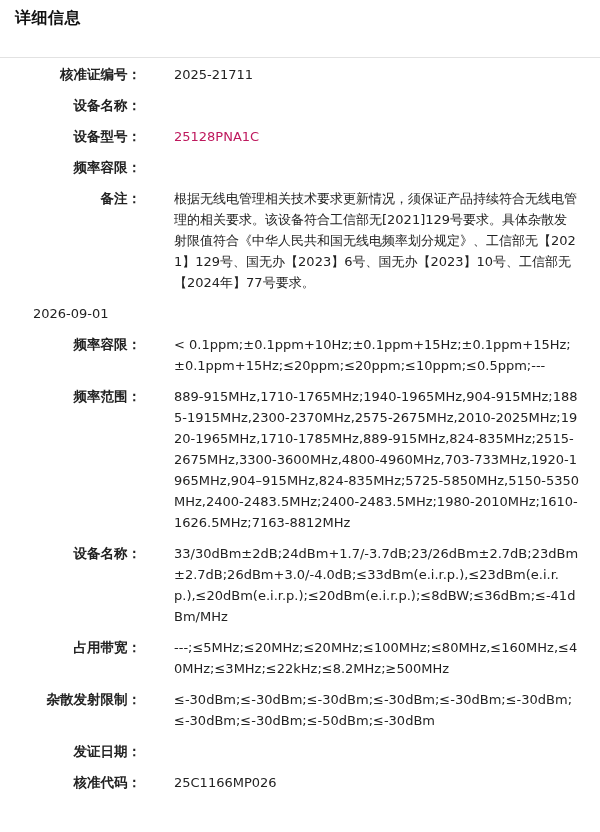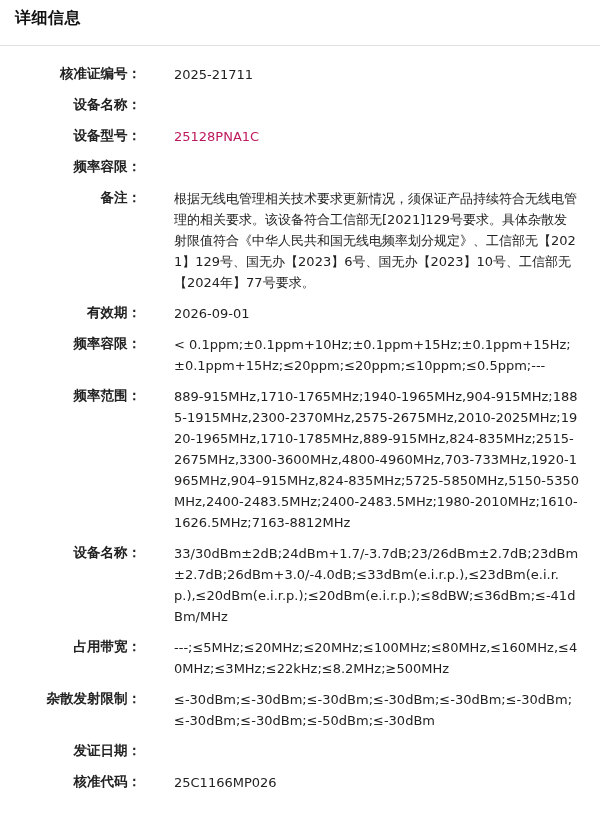--- a/index.html
+++ b/index.html
@@ -9,21 +9,21 @@
   }
   body {
     width: 600px;
     height: 832px;
     overflow: hidden;
     font-family: "DejaVu Sans", "Liberation Sans", sans-serif;
     color: #222222;
     position: relative;
   }
   .header {
-    height: 46px;
+    height: 58px;
     border-bottom: 1px solid #e2e2e2;
     box-sizing: border-box;
     position: relative;
   }
   .header-title {
     position: absolute;
     left: 15px;
     top: 8px;
     font-size: 16px;
     font-weight: bold;
@@ -43,21 +43,20 @@
   }
   .label {
     width: 141px;
     flex: 0 0 141px;
     text-align: right;
     font-size: 13.5px;
     font-weight: bold;
     color: #222222;
     line-height: 21px;
     white-space: nowrap;
-    font-family: Liberation Mono, monospace;
   }
   .value {
     margin-left: 33px;
     width: 406px;
     font-size: 13px;
     color: #222222;
     line-height: 21px;
     word-break: break-all;
     overflow-wrap: anywhere;
   }
@@ -85,21 +84,20 @@
     <div class="value red">25128PNA1C</div>
   </div>
   <div class="row">
     <div class="label">频率容限：</div>
   </div>
   <div class="row">
     <div class="label">备注：</div>
     <div class="value">根据无线电管理相关技术要求更新情况，须保证产品持续符合无线电管理的相关要求。该设备符合工信部无[2021]129号要求。具体杂散发射限值符合《中华人民共和国无线电频率划分规定》、工信部无【2021】129号、国无办【2023】6号、国无办【2023】10号、工信部无【2024年】77号要求。</div>
   </div>
   <div class="row">
-    <div class="label">有效期：</div>
     <div class="value">2026-09-01</div>
   </div>
   <div class="row">
     <div class="label">频率容限：</div>
     <div class="value">&lt; 0.1ppm;±0.1ppm+10Hz;±0.1ppm+15Hz;±0.1ppm+15Hz;±0.1ppm+15Hz;≤20ppm;≤20ppm;≤10ppm;≤0.5ppm;---</div>
   </div>
   <div class="row">
     <div class="label">频率范围：</div>
     <div class="value">889-915MHz,1710-1765MHz;1940-1965MHz,904-915MHz;1885-1915MHz,2300-2370MHz,2575-2675MHz,2010-2025MHz;1920-1965MHz,1710-1785MHz,889-915MHz,824-835MHz;2515-2675MHz,3300-3600MHz,4800-4960MHz,703-733MHz,1920-1965MHz,904–915MHz,824-835MHz;5725-5850MHz,5150-5350MHz,2400-2483.5MHz;2400-2483.5MHz;1980-2010MHz;1610-1626.5MHz;7163-8812MHz</div>
   </div>

